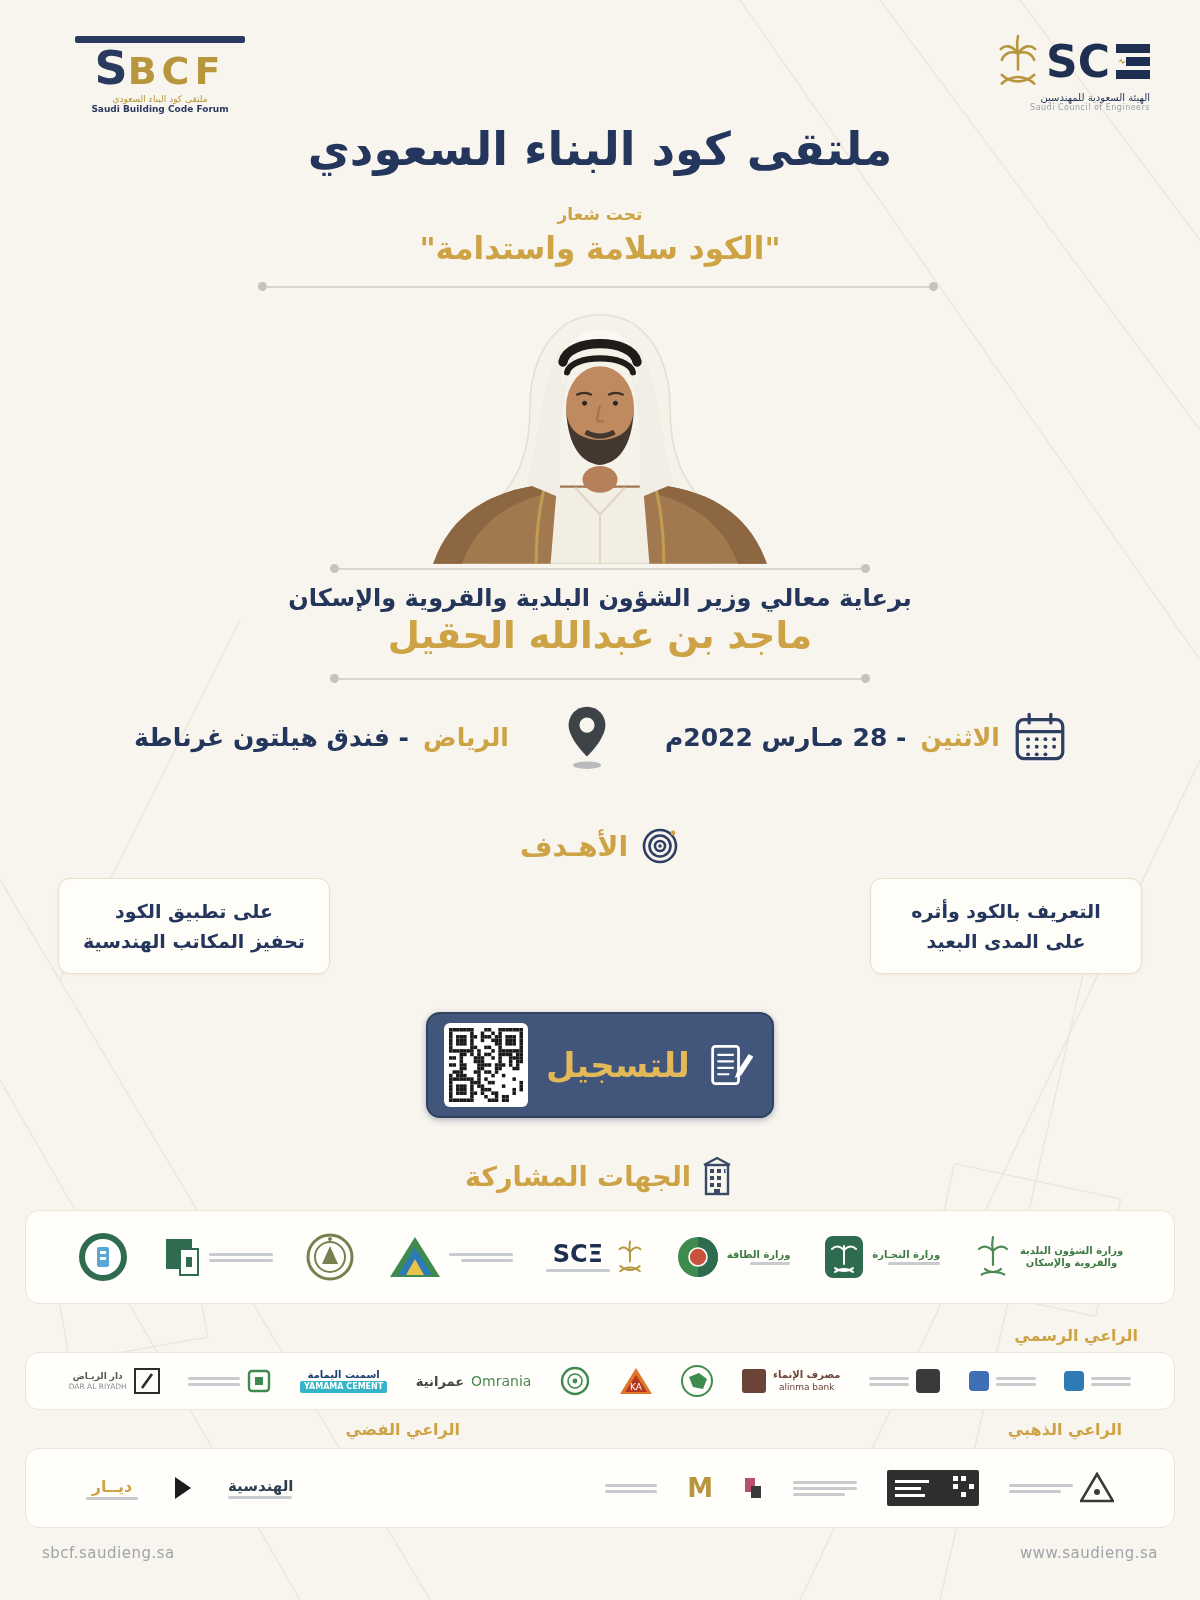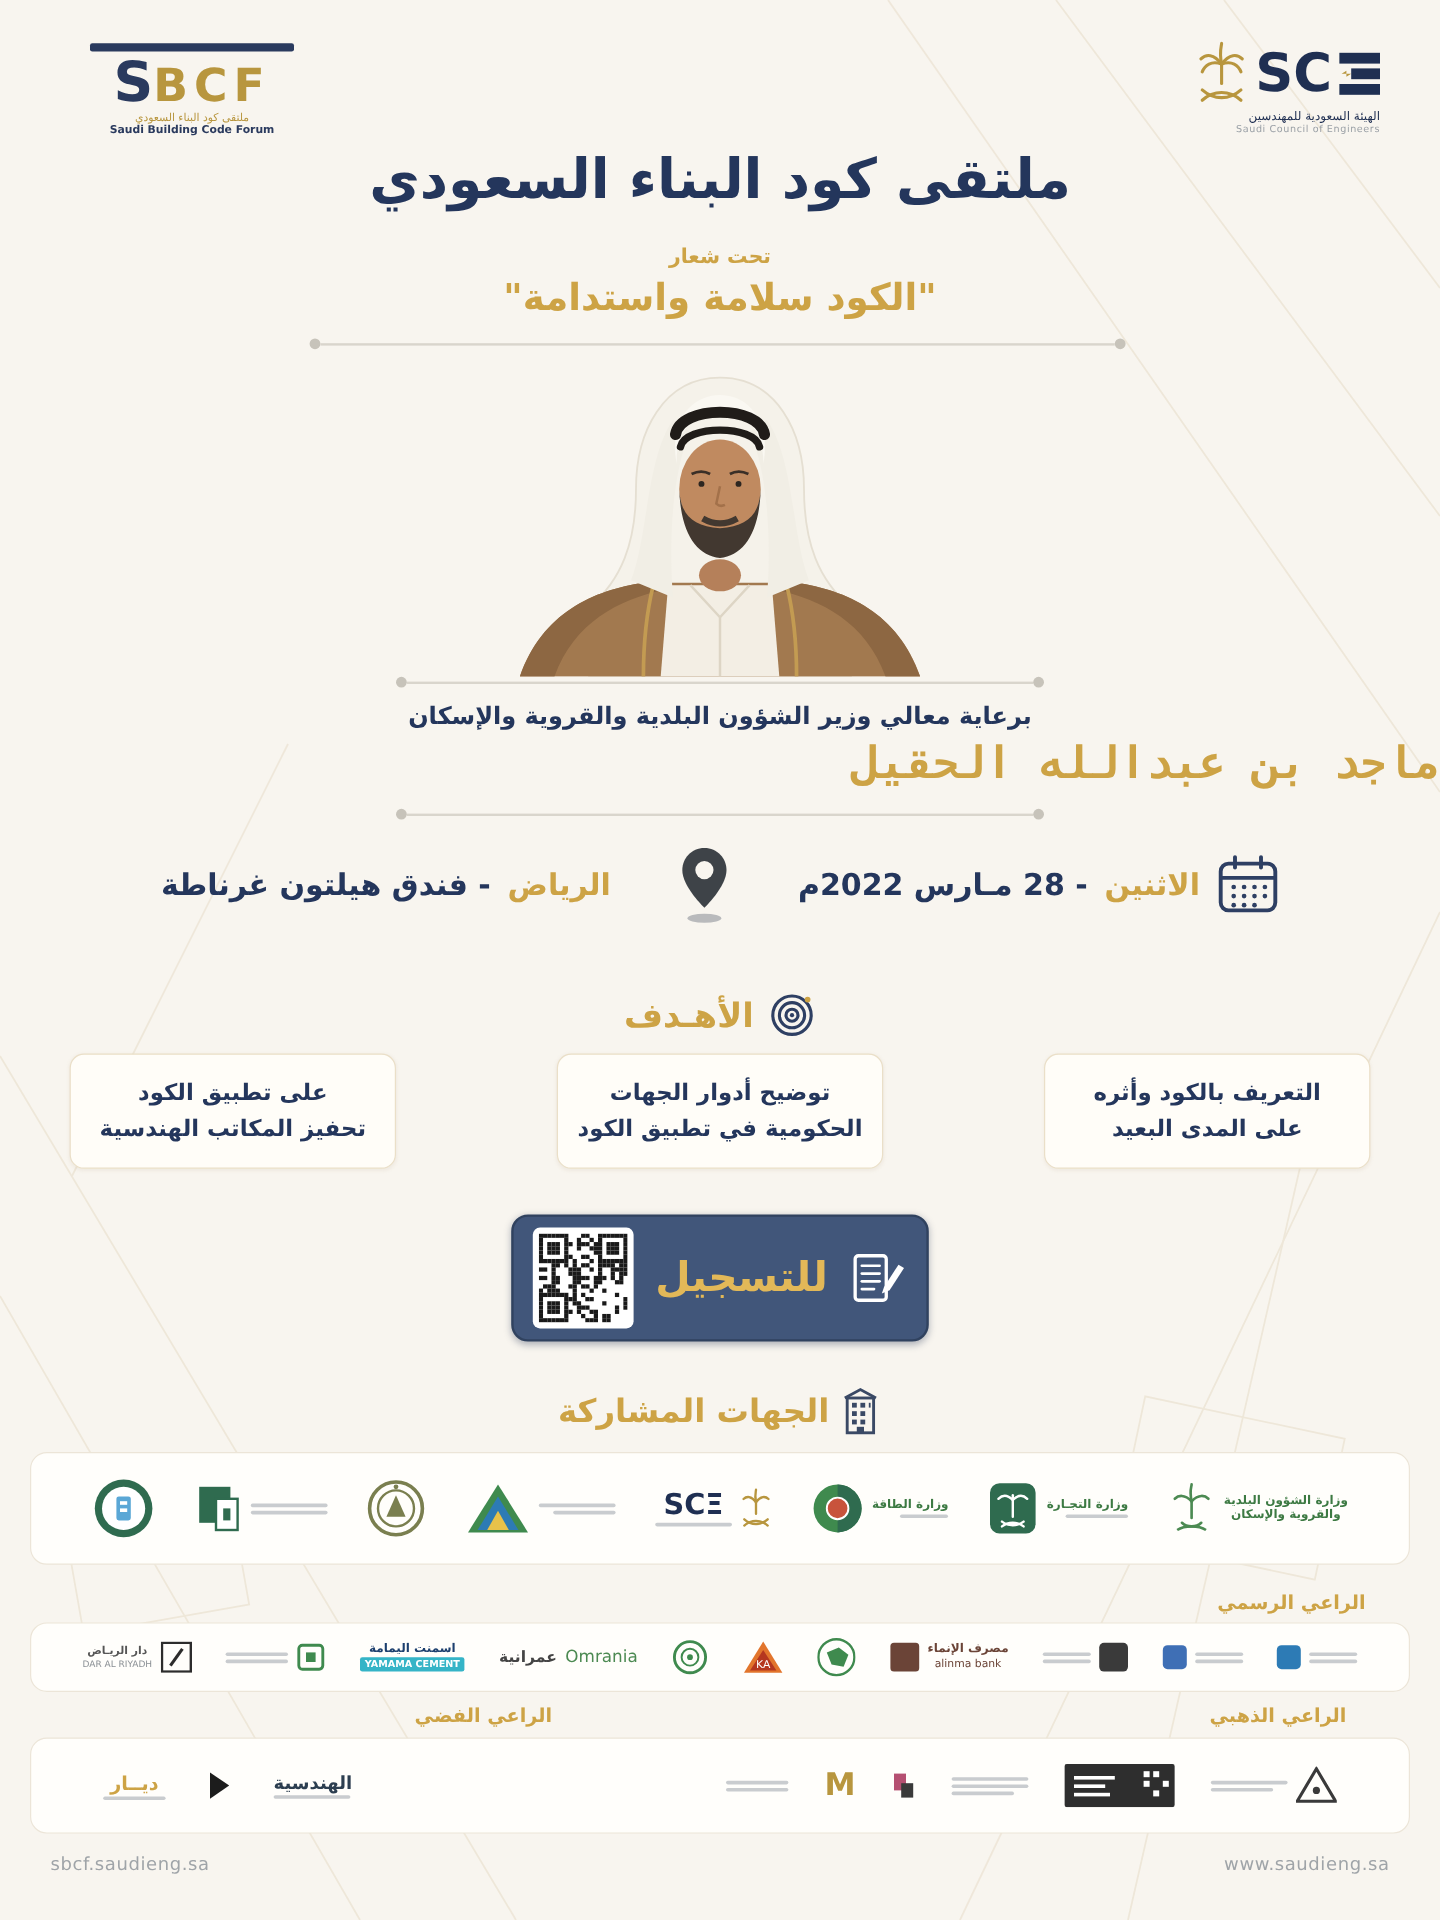--- a/index.html
+++ b/index.html
@@ -39,22 +39,22 @@
 
   .divider{display:flex; align-items:center;}
   .divider .line{height:2px; background:var(--line); flex:1;}
   .divider .dot{width:9px; height:9px; border-radius:50%; background:var(--dot); flex:none;}
   .d1{left:258px; width:680px; top:282px;}
   .d2{left:330px; width:540px; top:564px;}
   .d3{left:330px; width:540px; top:674px;}
 
   .portrait{left:425px; top:296px; width:350px; height:268px;}
 
-  .patronage{left:0; right:0; top:584px; text-align:center; font-size:20px; font-weight:bold; color:var(--navy);}
-  .patron-name{left:0; right:0; top:614px; text-align:right; font-size:37px; font-weight:bold; color:var(--gold);font-family:Liberation Mono, monospace;}
+  .patronage{left:0; right:0; top:584px; text-align:center; font-size:24px; font-weight:bold; color:var(--navy);}
+  .patron-name{left:0; right:0; top:614px; text-align:center; font-size:37px; font-weight:bold; color:var(--gold);}
 
   
   .event-row{left:0; right:0; top:700px; display:flex; justify-content:center; align-items:center; gap:52px;}
   .event-item{display:flex; align-items:center; gap:14px; font-size:25px; font-weight:bold;}
   .event-item .hl{color:var(--gold);}
   .event-item .val{color:var(--navy);}
 
   
   .obj-heading{left:0; right:0; top:826px; display:flex; justify-content:center; align-items:center; gap:12px;
                font-size:28px; font-weight:bold; color:var(--gold);}
@@ -251,24 +251,20 @@
     <circle cx="20" cy="20" r="1.8" fill="#2e3f63"></circle>
     <circle cx="33" cy="7" r="2.4" fill="#cda345"></circle>
   </svg>
   <span>الأهـدف</span>
 </div>
 
 <div class="abs obj-boxes" dir="rtl">
   <div class="obj-box">
     <span>التعريف بالكود وأثره</span>
     <span>على المدى البعيد</span>
-  </div>
-  <div class="obj-box">
-    <span>توضيح أدوار الجهات</span>
-    <span>الحكومية في تطبيق الكود</span>
   </div>
   <div class="obj-box">
     <span>على تطبيق الكود</span>
     <span>تحفيز المكاتب الهندسية</span>
   </div>
 </div>
 
 <div class="abs register-wrap">
   <div class="register">
     <div class="qr-box">

